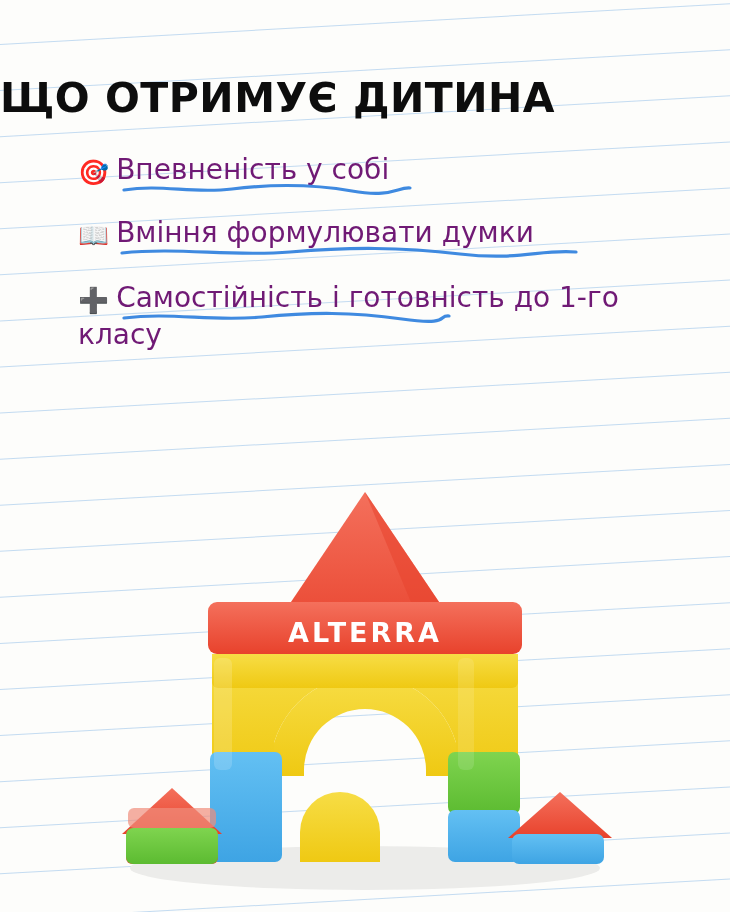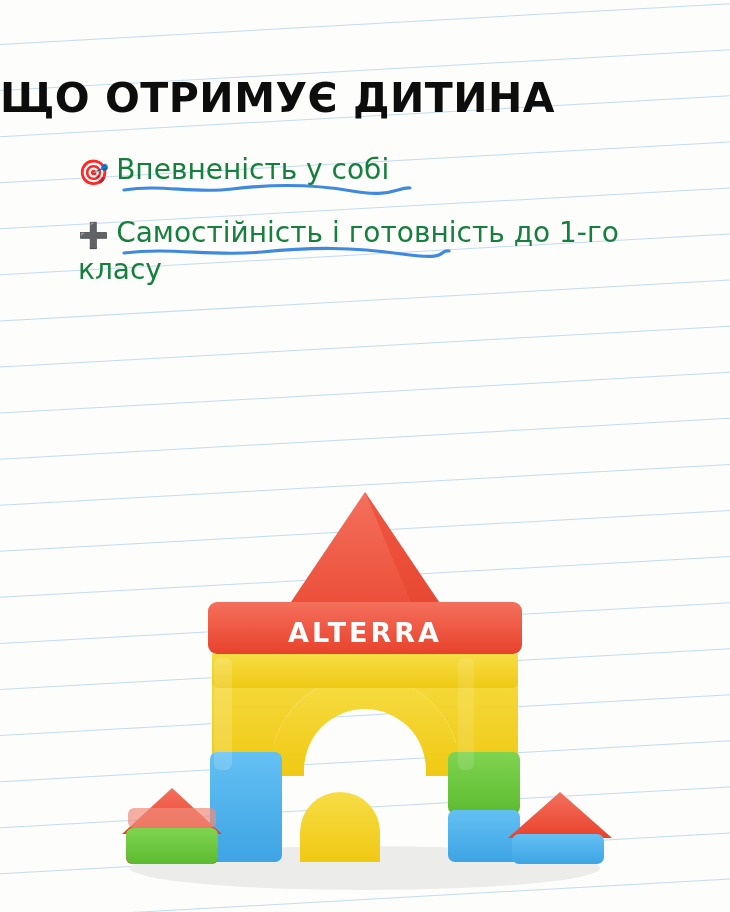--- a/index.html
+++ b/index.html
@@ -65,21 +65,21 @@
     width: 600px;
   }
   .bullet {
     position: relative;
     margin-bottom: 22px;
   }
   .bullet-text {
     font-family: "DejaVu Sans", sans-serif;
     font-size: 28px;
     line-height: 1.28;
-    color: #15803d;
+    color: #701a75;
     display: block;
   }
   .bullet-emoji {
     font-family: "DejaVu Sans", sans-serif;
     font-size: 25px;
     margin-right: 7px;
     vertical-align: -2px;
   }
   
   .squiggle {
@@ -151,20 +151,30 @@
       <span class="bullet-text">
         <span class="bullet-emoji">🎯</span><span>Впевненість у собі</span>
       </span>
       <span class="squiggle" style="left:44px; top:30px; width:290px;">
         <svg width="290" height="14" viewBox="0 0 290 14">
           <path d="M2 8 C 40 2, 70 12, 110 7 S 190 2, 230 9 S 275 5, 288 6" fill="none" stroke="#3f8ae0" stroke-width="3.2" stroke-linecap="round"></path>
         </svg>
       </span>
     </div>
 
+    <div class="bullet" style="margin-bottom:28px;">
+      <span class="bullet-text">
+        <span class="bullet-emoji">📖</span><span>Вміння формулювати думки</span>
+      </span>
+      <span class="squiggle" style="left:42px; top:30px; width:460px;">
+        <svg width="460" height="14" viewBox="0 0 460 14">
+          <path d="M2 8 C 60 2, 110 12, 170 7 S 280 2, 340 9 S 420 4, 456 7" fill="none" stroke="#3f8ae0" stroke-width="3.2" stroke-linecap="round"></path>
+        </svg>
+      </span>
+    </div>
 
     <div class="bullet" style="margin-bottom:43px;">
       <span class="bullet-text">
         <span class="bullet-emoji">➕</span><span>Самостійність і готовність до 1-го класу</span>
       </span>
       <span class="squiggle" style="left:44px; top:30px; width:330px;">
         <svg width="330" height="14" viewBox="0 0 330 14">
           <path d="M2 8 C 50 2, 90 12, 140 7 S 230 2, 280 9 S 315 5, 327 6" fill="none" stroke="#3f8ae0" stroke-width="3.2" stroke-linecap="round"></path>
         </svg>
       </span>

